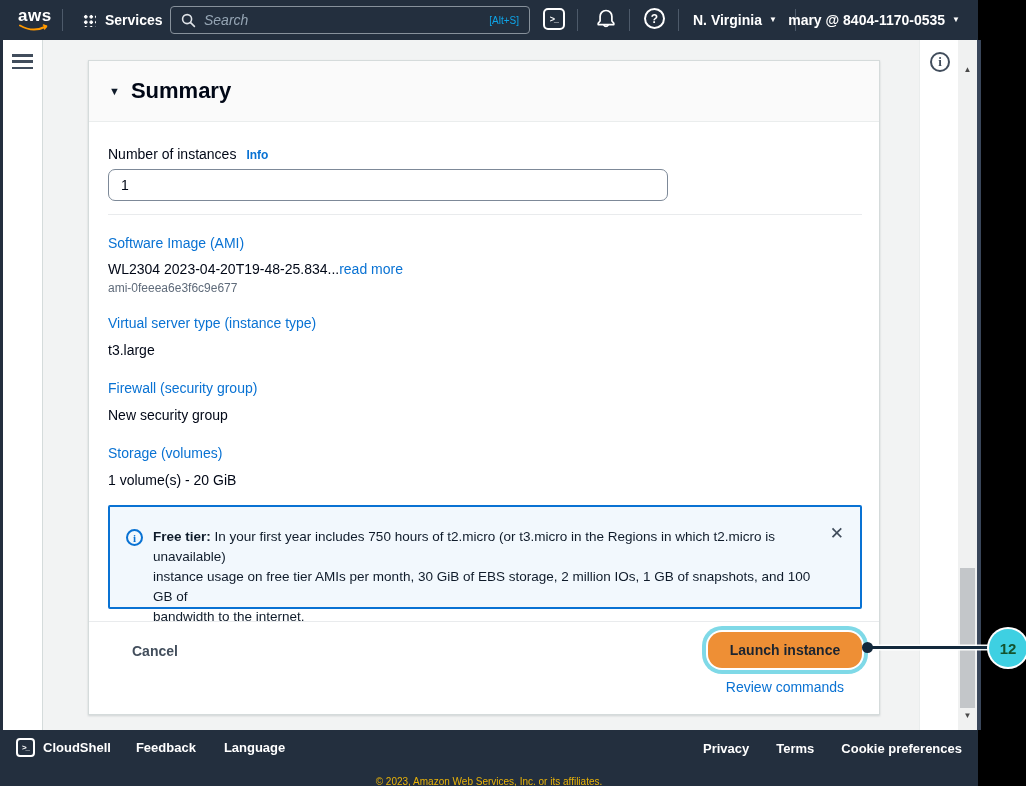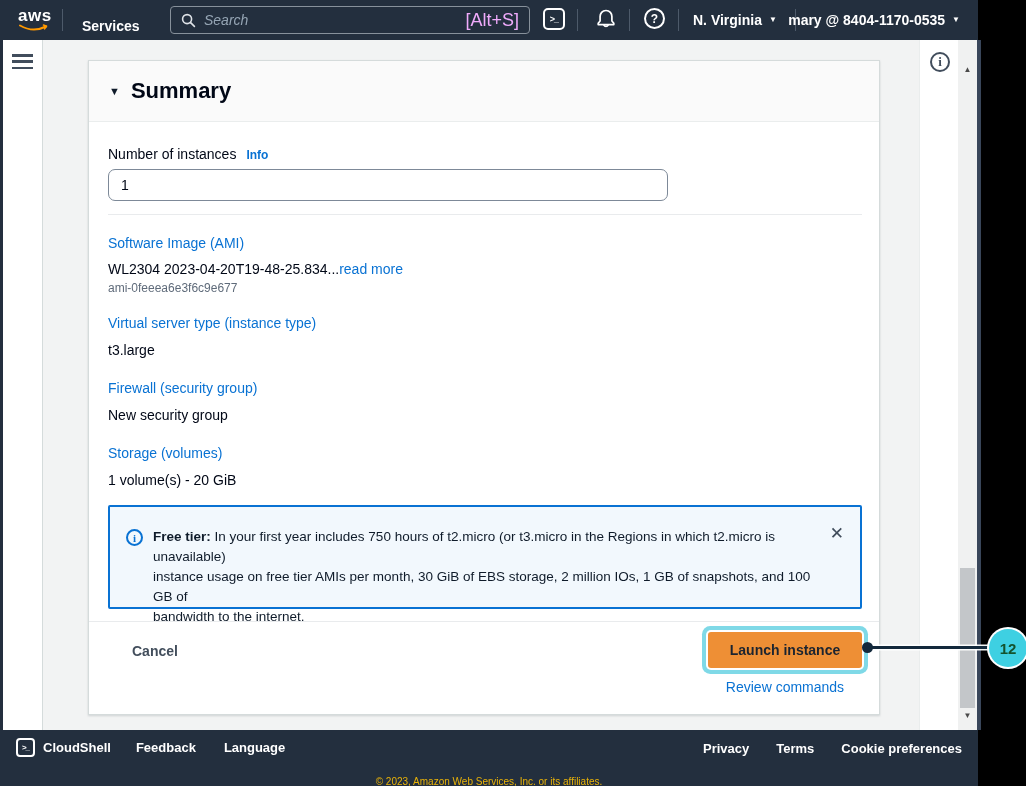--- a/index.html
+++ b/index.html
@@ -6,26 +6,26 @@
   html,body { width:1026px; height:786px; background:#000; font-family:"Liberation Sans",sans-serif; }
   #stage { position:relative; width:1026px; height:786px; background:#000; overflow:hidden; }
   .window { position:absolute; left:0; top:0; width:978px; height:786px; background:#f2f3f3; }
 
   
   .topnav { position:absolute; left:0; top:0; width:978px; height:40px; background:#232f3e; color:#fff; }
   .awslogo { position:absolute; left:18px; top:7px; width:34px; height:26px; cursor:pointer; }
   .awstext { font-weight:700; font-size:17px; color:#fff; letter-spacing:.5px; line-height:16px; }
   .smile { position:absolute; left:1px; top:17px; }
   .nav-sep { position:absolute; top:9px; width:1px; height:22px; background:#4d5a6a; }
-  .services { position:absolute; left:82px; top:9px; display:flex; align-items:center; gap:9px; cursor:pointer; height:22px;flex-direction:column; }
+  .services { position:absolute; left:82px; top:9px; display:flex; align-items:center; gap:9px; cursor:pointer; height:22px; }
   .grid-icon { width:14px; height:14px; background-image:radial-gradient(circle, #fff 1.7px, transparent 1.9px); background-size:5.5px 5.5px; background-position:1px 1px; }
   .services-label { font-size:14px; font-weight:700; color:#fff; }
   .searchbox { position:absolute; left:170px; top:6px; width:360px; height:28px; border:1px solid #87919b; border-radius:4px; display:flex; align-items:center; padding:0 10px; gap:8px; cursor:text; }
   .search-ph { font-size:14px; font-style:italic; color:#95a5b4; flex:1; }
-  .search-shortcut { font-size:18px; color:#f0abfc; }
+  .search-shortcut { font-size:10px; color:#0ea5e9; }
   .navicon-btn { position:absolute; top:8px; cursor:pointer; display:flex; align-items:center; justify-content:center; }
   .term-icon { width:22px; height:22px; border:2px solid #fff; border-radius:5px; color:#fff; font-size:9px; font-weight:700; letter-spacing:-1px; display:flex; align-items:center; justify-content:center; padding-bottom:1px; }
   .term-icon.small { width:19px; height:19px; border-radius:4px; font-size:8px; }
   .qcircle { width:21px; height:21px; border:2px solid #fff; border-radius:50%; color:#fff; font-size:12px; font-weight:700; display:flex; align-items:center; justify-content:center; }
   .nav-text-btn { position:absolute; top:12px; font-size:14px; font-weight:700; color:#fff; cursor:pointer; display:flex; align-items:center; gap:7px; }
   .caret { font-size:8px; line-height:8px; color:#fff; }
 
   
   .edge-left { position:absolute; left:0; top:40px; width:3px; height:690px; background:#232f3e; }
   .edge-right { position:absolute; left:977px; top:40px; width:4px; height:690px; background:#39465a; }
@@ -63,21 +63,21 @@
   
   .alert { position:relative; margin-top:17px; width:754px; height:104px; background:#f2f8fd; border:2px solid #0972d3; border-radius:2px; padding:20px 44px 0 16px; display:flex; gap:10px; }
   .alert-icon { flex:0 0 auto; margin-top:2px; width:17px; height:17px; border:2px solid #0972d3; border-radius:50%; color:#0972d3; font-family:"Liberation Serif",serif; font-weight:700; font-size:11px; display:flex; align-items:center; justify-content:center; }
   .alert-text { font-size:13.5px; color:#0f1b2a; line-height:20px; }
   .alert-title { font-weight:700; }
   .alert-close { position:absolute; right:16px; top:18px; font-size:17px; color:#414d5c; cursor:pointer; line-height:17px; }
 
   
   .card-footer { position:absolute; left:0; top:560px; width:100%; height:94px; border-top:1px solid #e9ebed; }
   .cancel-btn { position:absolute; left:43px; top:21px; font-size:14px; font-weight:700; color:#424e5c; cursor:pointer; }
-  .launch-btn { position:absolute; left:619px; top:10px; width:154px; height:36px; background:#ee8f35; border:none; border-radius:3px; font-family:"Liberation Sans",sans-serif; font-size:14px; font-weight:700; color:#1b2430; cursor:pointer; box-shadow:0 0 0 2px #ffffff, 0 0 0 6px #7fd9e7; }
+  .launch-btn { position:absolute; left:619px; top:10px; width:154px; height:36px; background:#ee8f35; border:none; border-radius:14px; font-family:"Liberation Sans",sans-serif; font-size:14px; font-weight:700; color:#1b2430; cursor:pointer; box-shadow:0 0 0 2px #ffffff, 0 0 0 6px #7fd9e7; }
   .review-link { position:absolute; left:619px; top:57px; width:154px; text-align:center; font-size:14px; color:#0972d3; cursor:pointer; }
 
   
   .bottombar { position:absolute; left:0; top:730px; width:978px; height:56px; background:#232f3e; color:#fff; }
   .bb-left { position:absolute; left:16px; top:8px; display:flex; align-items:center; }
   .bb-link { font-size:13px; font-weight:700; color:#fff; cursor:pointer; }
   .bb-cs-label { margin-left:8px; }
   .bb-gap1 { margin-left:25px; } .bb-gap2 { margin-left:28px; }
   .bb-right { position:absolute; right:16px; top:11px; display:flex; gap:27px; }
   .bb-copy { position:absolute; left:0; top:46px; width:100%; text-align:center; font-size:10px; color:#eab308; }

